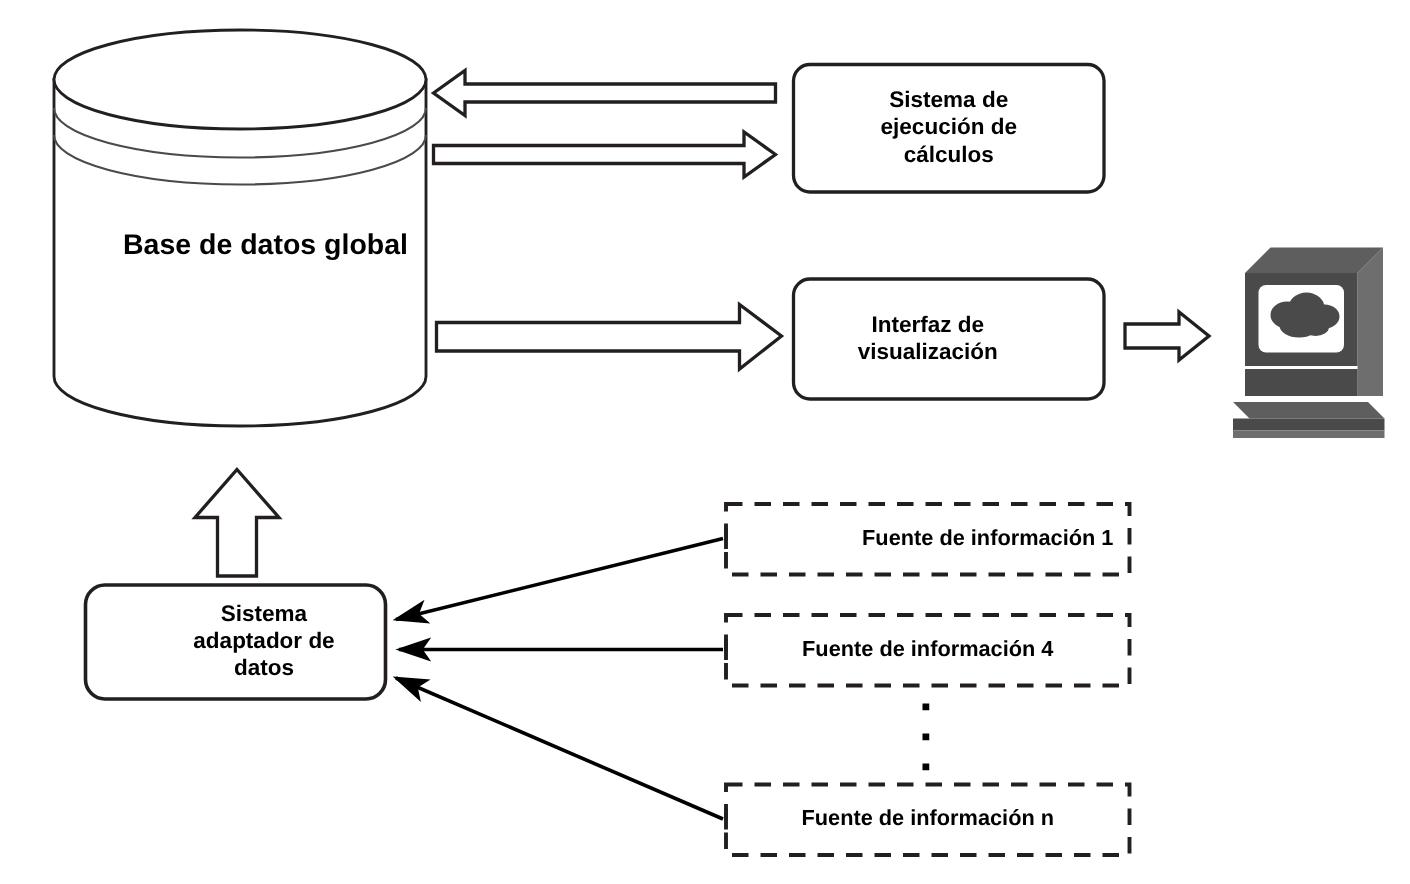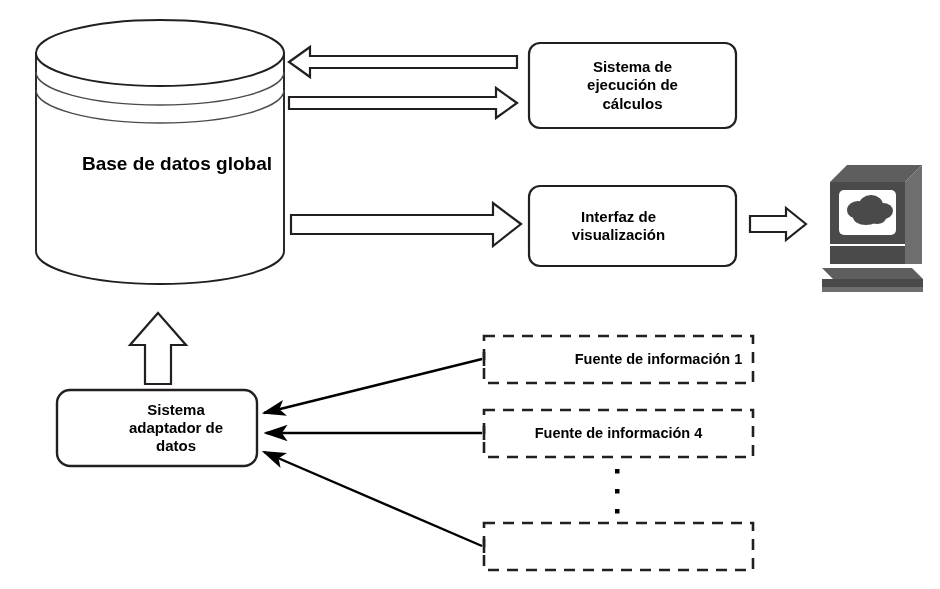--- a/index.html
+++ b/index.html
@@ -136,14 +136,15 @@
 visualización</div>
 
   <div class="node-label lbl-box" style="left:57px; top:390px; width:238px; height:76px; white-space:pre-line;">Sistema
 adaptador de
 datos</div>
 
   <div class="node-label lbl-source" style="left:484px; top:336px; width:269px; height:47px;margin-left:40px;">Fuente de información 1</div>
 
   <div class="node-label lbl-source" style="left:484px; top:410px; width:269px; height:47px;">Fuente de información 4</div>
 
+  <div class="node-label lbl-source" style="left:484px; top:523px; width:269px; height:47px;">Fuente de información n</div>
 
 </div>
 
 </body></html>

